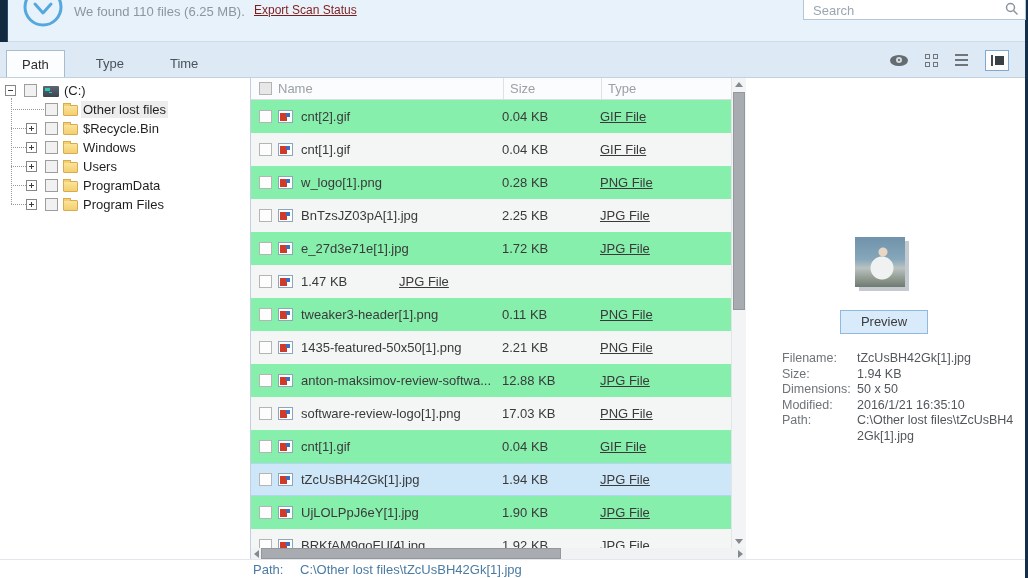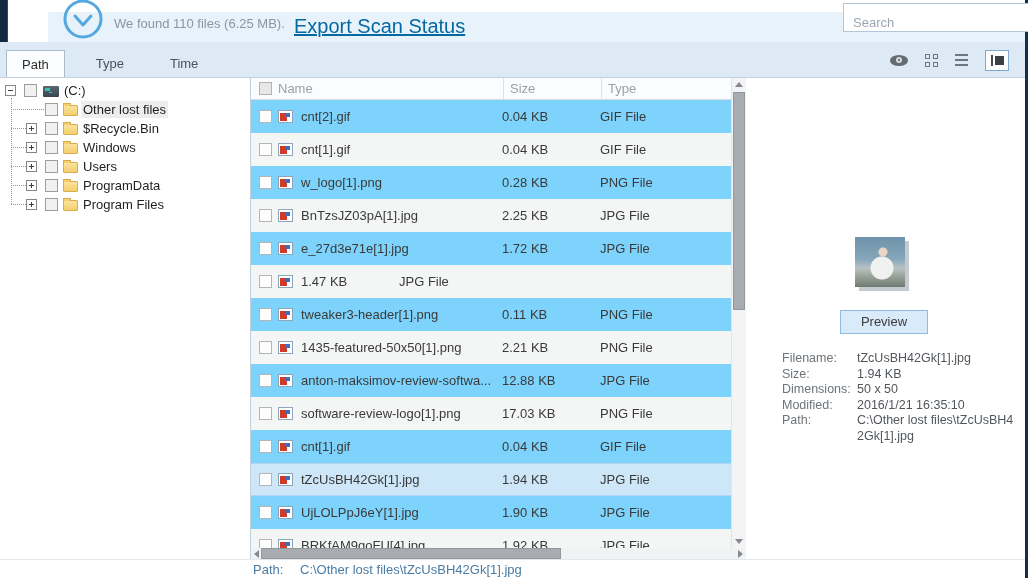--- a/index.html
+++ b/index.html
@@ -5,25 +5,25 @@
   * { margin:0; padding:0; box-sizing:border-box; }
   html,body { width:1028px; height:578px; }
   body { position:relative; overflow:hidden; background:#fff;
          font-family:"Liberation Sans", sans-serif; font-size:13px; color:#333; }
 
   
   .frame-left  { position:absolute; left:0; top:0; width:8px; height:42px; background:#12293f; border-right:1px solid #2b4a68; }
   .frame-right { position:absolute; right:0; top:0; width:3px; height:578px; background:#132f4c; }
 
   
-  .header-band { position:absolute; left:8px; top:12px; right:3px; height:42px;
-                 background:#e8f2fb; border-bottom:1px solid #ccdcec;margin-left:40px; }
+  .header-band { position:absolute; left:8px; top:0; right:3px; height:42px;
+                 background:#e8f2fb; border-bottom:1px solid #ccdcec; }
   .scan-icon { position:absolute; left:14px; top:-14px; }
   .found-text { position:absolute; left:66px; top:4px; color:#8d969e; }
-  .export-link { position:absolute; left:246px; top:3px; color:#0369a1; font-size:20px;
+  .export-link { position:absolute; left:246px; top:3px; color:#7f1d1d; font-size:12px;
                  text-decoration:underline; cursor:pointer; }
   .search-box { position:absolute; left:795px; top:-9px; width:223px; height:29px;
                 background:#fff; border:1px solid #b4c7d9; }
   .search-ph { position:absolute; left:9px; top:11px; color:#9aa6b2; }
   .search-mag { position:absolute; right:6px; top:10px; }
 
   
   .toolbar-band { position:absolute; left:0; top:42px; right:3px; height:36px;
                   background:#ddeaf6; border-bottom:1px solid #c2d1e0; }
   .tabs { position:absolute; left:6px; bottom:0; display:flex;gap:16px; }
@@ -70,21 +70,21 @@
   .tree-root .cbx { left:24px; }
   .tree-root .tree-label { left:64px; }
   .tree-item .expander { left:26px; }
   .tree-item .cbx { left:45px; }
   .tree-item::before { content:''; position:absolute; left:11px; width:15px; top:9px;
                        border-top:1px dotted #9a9a9a; }
   .tree-item.no-expander::before { width:33px; }
   .trunk { position:absolute; left:11px; top:17px; height:106px; border-left:1px dotted #9a9a9a; }
 
   
-  .file-list { position:absolute; left:251px; top:78px; width:495px; height:470px; background:#7dd3fc; }
+  .file-list { position:absolute; left:251px; top:78px; width:495px; height:470px; background:#86efac; }
   .list-header { position:absolute; left:0; right:15px; top:0; height:22px; background:#fbfcfd;
                  border-bottom:1px solid #d8dde2; display:flex; align-items:center; padding-left:8px;
                  color:#9aa0a6; }
   .list-header .cbx { background:#e7e7e7; border-color:#b3b3b3; margin-right:6px; flex:0 0 13px; }
   .hdr-name { flex:0 0 225px; }
   .hdr-size { flex:0 0 98px; border-left:1px solid #dde2e6; padding-left:6px; align-self:stretch;
               line-height:22px; position:relative; }
   .sort-arrow { position:absolute; right:14px; top:9px; width:0; height:0;
                 border-left:4px solid transparent; border-right:4px solid transparent;
                 border-top:5px solid #5f6periodic468; border-top-color:#62676c; }
@@ -94,21 +94,21 @@
   .file-row:nth-child(even) { background:#f4f5f5; }
   .file-row.selected { background:#cde6f8; box-shadow:inset 0 1px 0 #b2d6f1, inset 0 -1px 0 #b2d6f1; }
   .file-row .cbx { background:#fdfdfd; border-color:#b5b5b5; margin-right:6px; flex:0 0 13px; }
   .file-icon { flex:0 0 15px; height:13px; position:relative; background:#fff;
                border:1px solid #8fa6ba; margin-right:8px; }
   .file-icon::before { content:''; position:absolute; left:1px; bottom:1px; width:7px; height:8px; background:#cf3b28; }
   .file-icon::after { content:''; position:absolute; right:2px; top:2px; width:4px; height:4px; background:#3b6fc4; }
   .cell { white-space:nowrap; overflow:hidden; color:#3a3a3a; }
   .cell.name { flex:0 0 201px; }
   .cell.size { flex:0 0 98px; }
-  .cell.type { flex:1; }
+  .cell.type { flex:1;text-decoration:underline; }
 
   
   .vscroll { position:absolute; right:0; top:0; width:15px; height:100%;
              background:#f3f4f5; border-left:1px solid #e2e4e6; }
   .vscroll .arrow-up { position:absolute; top:4px; left:3px; width:0; height:0;
         border-left:4px solid transparent; border-right:4px solid transparent; border-bottom:5px solid #85898d; }
   .vscroll .arrow-down { position:absolute; bottom:4px; left:3px; width:0; height:0;
         border-left:4px solid transparent; border-right:4px solid transparent; border-top:5px solid #85898d; }
   .vscroll .thumb { position:absolute; left:1px; top:14px; width:12px; height:218px;
                     background:#a8acb1; border:1px solid #94989d; }

